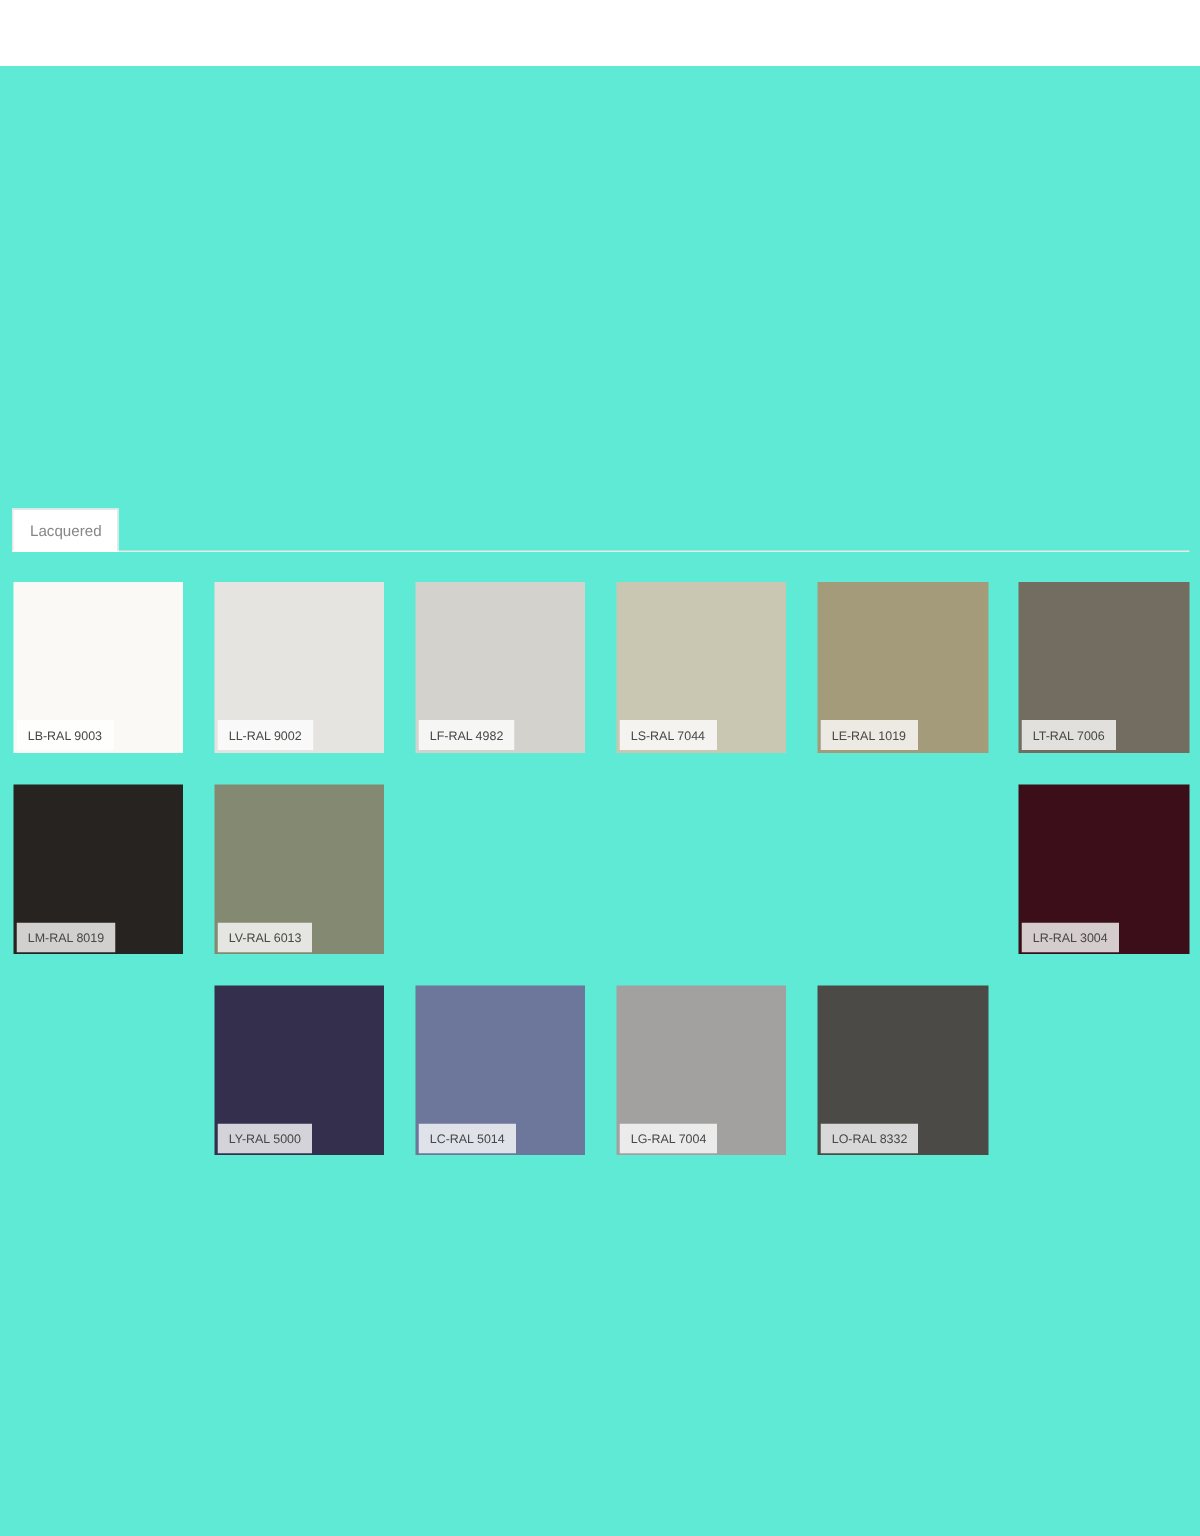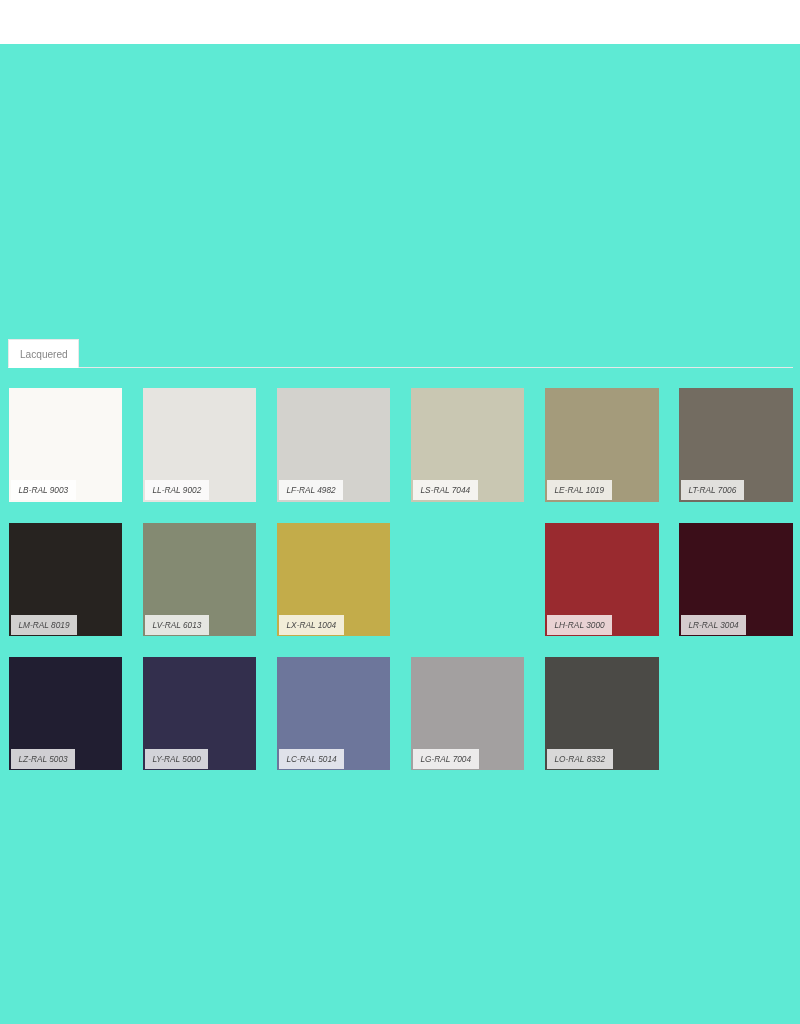--- a/index.html
+++ b/index.html
@@ -83,21 +83,20 @@
     left: 2px;
     bottom: 1.6px;
     height: 19.5px;
     line-height: 21.2px;
     padding: 0 7.5px;
     background: rgba(255, 255, 255, 0.787);
     color: #474747;
     font-size: 8.3px;
     white-space: nowrap;
     will-change: transform;
-    font-style: italic;
   }
 </style>
 </head>
 <body>
 
 <div class="page">
 
   <div class="tab-strip">
     <div class="tab">
       <span class="tab-label">Lacquered</span>
@@ -125,34 +124,25 @@
           <span class="swatch-label">LT-RAL 7006</span>
         </div>
       </div>
       <div class="swatch-row" style="top:134.6px">
         <div class="swatch" style="left:0px;background-color:#272320">
           <span class="swatch-label">LM-RAL 8019</span>
         </div>
         <div class="swatch" style="left:134.15px;background-color:#848a72">
           <span class="swatch-label">LV-RAL 6013</span>
         </div>
-        <div class="swatch" style="left:268.3px;background-color:#c3ac4a">
-          <span class="swatch-label">LX-RAL 1004</span>
-        </div>
-        <div class="swatch" style="left:536.6px;background-color:#992a2f">
-          <span class="swatch-label">LH-RAL 3000</span>
-        </div>
         <div class="swatch" style="left:670.75px;background-color:#3b0e19">
           <span class="swatch-label">LR-RAL 3004</span>
         </div>
       </div>
       <div class="swatch-row" style="top:268.9px">
-        <div class="swatch" style="left:0px;background-color:#211e31">
-          <span class="swatch-label">LZ-RAL 5003</span>
-        </div>
         <div class="swatch" style="left:134.15px;background-color:#332f4d">
           <span class="swatch-label">LY-RAL 5000</span>
         </div>
         <div class="swatch" style="left:268.3px;background-color:#6d769b">
           <span class="swatch-label">LC-RAL 5014</span>
         </div>
         <div class="swatch" style="left:402.45px;background-color:#a3a0a0">
           <span class="swatch-label">LG-RAL 7004</span>
         </div>
         <div class="swatch" style="left:536.6px;background-color:#4b4a46">

